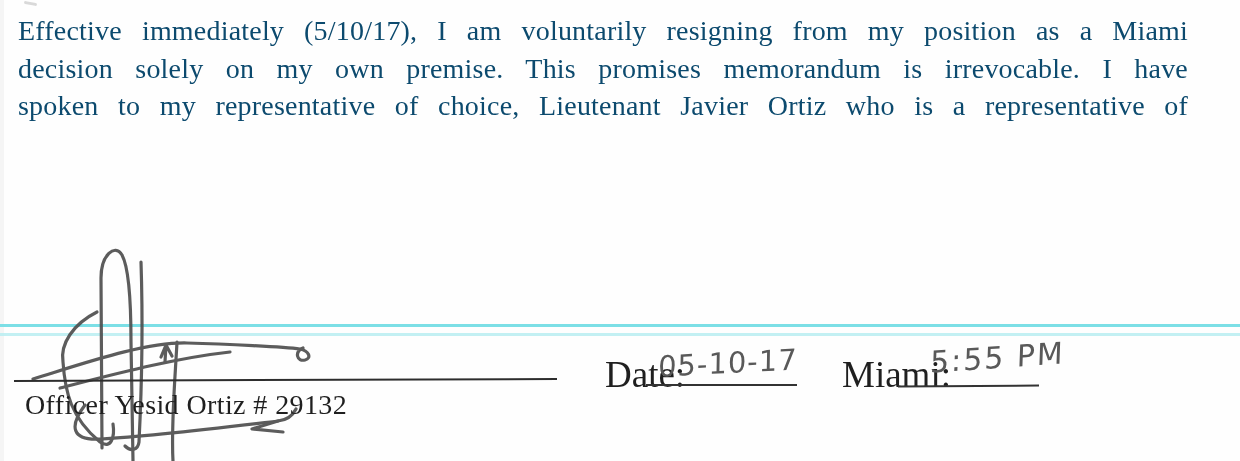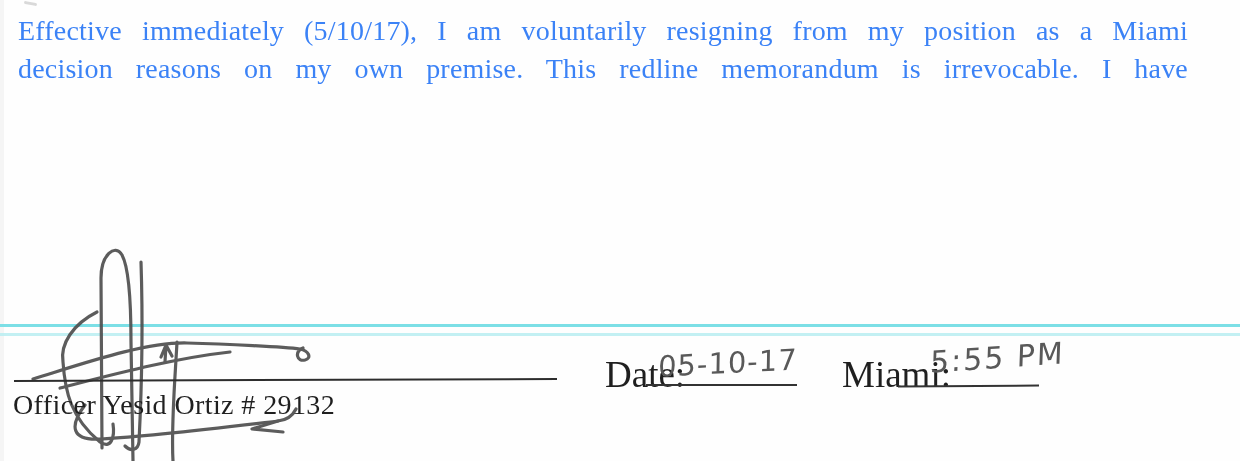--- a/index.html
+++ b/index.html
@@ -7,34 +7,34 @@
     width:1240px;height:461px;overflow:hidden;position:relative;
     background:#fdfdfd;
     font-family:"Liberation Serif", serif;
   }
   .page{position:absolute;inset:0;background:#fefefe;}
   .edge-shade{position:absolute;left:0;top:0;width:4px;height:461px;background:#ededed;opacity:.55;}
   .artifact-dash{position:absolute;left:24px;top:2px;width:13px;height:3px;background:#b9b9b9;opacity:.55;transform:rotate(10deg);border-radius:2px;}
 
   .para{
     position:absolute;left:18px;top:12px;width:1170px;
-    font-size:28px;line-height:37.6px;color:#3b82f6;
+    font-size:28px;line-height:37.6px;color:#0c4a6e;
     letter-spacing:0.2px;
   }
   .pline{white-space:normal;}
   .jline{text-align:justify;text-align-last:justify;}
 
   .cyan-line{position:absolute;left:0;width:1240px;height:3px;}
   .cyan-a{top:324px;background:#7cdfe6;}
   .cyan-b{top:333px;background:#bdeef2;opacity:.9;}
 
   .signature-svg{position:absolute;left:15px;top:230px;width:345px;height:231px;}
 
   .sig-line{position:absolute;left:14px;top:379px;width:543px;height:2px;background:#2d2d2d;transform:rotate(-0.2deg);}
-  .sig-name{position:absolute;left:13px;top:389px;font-size:28px;color:#1f1f1f;letter-spacing:0.4px;white-space:nowrap;}
+  .sig-name{position:absolute;left:25px;top:389px;font-size:28px;color:#1f1f1f;letter-spacing:0.4px;white-space:nowrap;}
 
   .field-label{position:absolute;top:353px;font-size:37px;color:#1f1f1f;white-space:nowrap;}
   .date-label{left:605px;}
   .time-label{left:842px;}
   .underline{position:absolute;height:2px;background:#333333;}
   .date-underline{left:646px;top:384px;width:151px;}
   .time-underline{left:898px;top:385px;width:141px;transform:rotate(-0.4deg);}
 
   .handwriting{
     position:absolute;color:#595959;
@@ -47,21 +47,22 @@
 </head>
 <body>
 
 <div class="page">
 
   <div class="edge-shade"></div>
   <div class="artifact-dash"></div>
 
   <div class="para">
     <div class="pline jline">Effective immediately (5/10/17), I am voluntarily resigning from my position as a Miami</div>
-    <div class="pline jline">decision reasons on my own premise. This redline memorandum is irrevocable. I have</div>
+    <div class="pline jline">decision solely on my own premise. This promises memorandum is irrevocable. I have</div>
+    <div class="pline jline">spoken to my representative of choice, Lieutenant Javier Ortiz who is a representative of</div>
   </div>
 
   <div class="cyan-line cyan-a"></div>
   <div class="cyan-line cyan-b"></div>
 
   <svg class="signature-svg" viewBox="0 0 345 231" fill="none" stroke="#4f4f4f" stroke-width="3.2" stroke-linecap="round" stroke-linejoin="round" opacity="0.92">
 
     <path d="M82,82 C58,94 45,114 48,132 C50,162 56,188 85,212 C96,220 100,207 98,194"></path>
 
     <path d="M87,218 L86,48 C86,25 100,13 107,25 C113,36 116,70 116,112 L118,231"></path>

